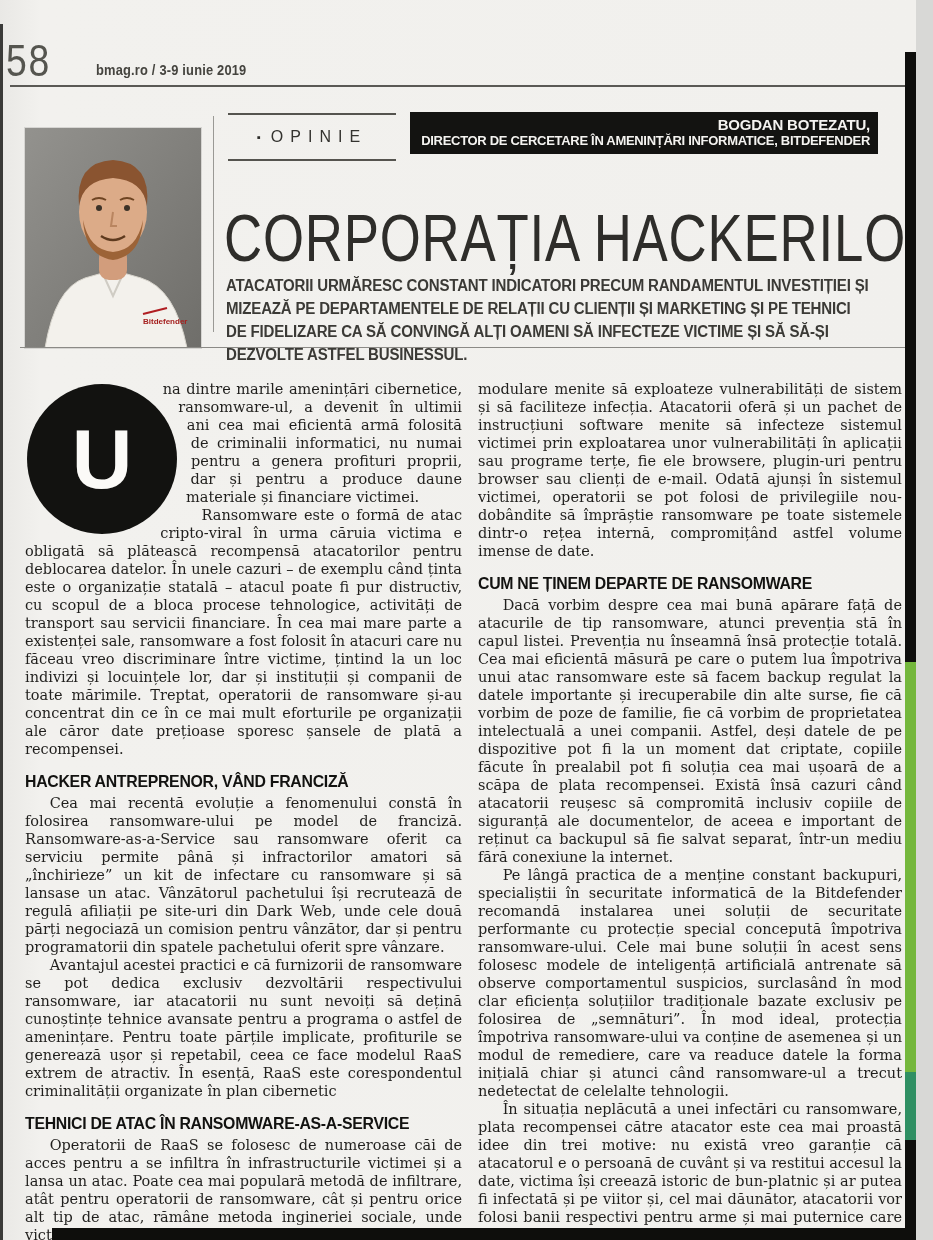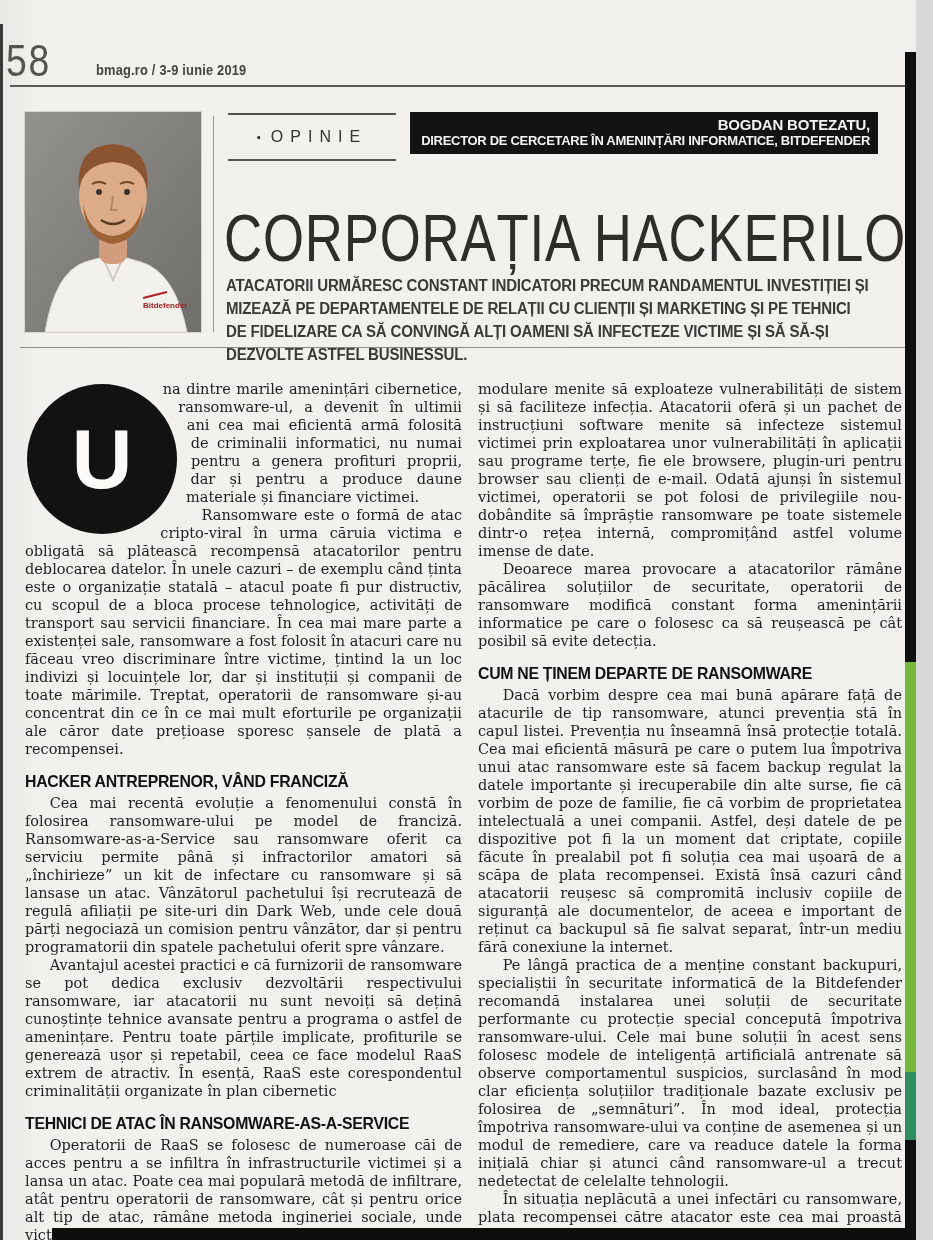--- a/index.html
+++ b/index.html
@@ -5,21 +5,21 @@
   html,body{margin:0;padding:0;background:#d8d8d6;}
   .page{position:relative;width:916px;height:1240px;background:linear-gradient(90deg,#e9e8e5 0,#f2f1ee 40px,#f1f0ed 100%);overflow:hidden;font-family:"Liberation Sans",sans-serif;color:#1d1d1b;}
   .left-edge{position:absolute;left:0;top:24px;width:3px;height:1216px;background:#3a3a38;}
 
   
   .pagenum{position:absolute;left:6px;top:36px;font-size:44px;font-weight:400;color:#55554f;letter-spacing:2px;transform:scaleX(.85);transform-origin:left;}
   .masthead{position:absolute;left:96px;top:62px;font-size:14px;font-weight:bold;color:#45443f;letter-spacing:.2px;transform:scaleX(.92);transform-origin:left;}
   .header-rule{position:absolute;left:10px;top:85px;width:920px;height:2px;background:#5a5955;}
 
   
-  .author-photo{position:absolute;left:25px;top:112px;width:176px;height:220px;box-shadow:0 0 0 1px #d6d5d2;}
+  .author-photo{position:absolute;left:25px;top:128px;width:176px;height:220px;box-shadow:0 0 0 1px #d6d5d2;}
   .author-photo svg{display:block;}
 
   .vsep{position:absolute;left:213px;top:116px;width:1px;height:216px;background:#9a9995;}
 
   
   .kicker-box{position:absolute;left:228px;top:113px;width:168px;height:44px;border-top:2px solid #55544f;border-bottom:2px solid #55544f;display:flex;align-items:center;justify-content:center;gap:10px;}
   .kicker-bullet{font-size:11px;color:#2c2b28;line-height:1;}
   .kicker-label{font-size:16px;letter-spacing:7px;color:#34332f;font-weight:400;}
 
   
@@ -118,21 +118,20 @@
     <h2 class="colhead">HACKER ANTREPRENOR, VÂND FRANCIZĂ</h2>
     <p class="indent">Cea mai recentă evoluție a fenomenului constă în folosirea ransomware-ului pe model de franciză. Ransomware-as-a-Service sau ransomware oferit ca serviciu permite până și infractorilor amatori să „închirieze” un kit de infectare cu ransomware și să lansase un atac. Vânzătorul pachetului își recrutează de regulă afiliații pe site-uri din Dark Web, unde cele două părți negociază un comision pentru vânzător, dar și pentru programatorii din spatele pachetului oferit spre vânzare.</p>
     <p class="indent">Avantajul acestei practici e că furnizorii de ransomware se pot dedica exclusiv dezvoltării respectivului ransomware, iar atacatorii nu sunt nevoiți să dețină cunoștințe tehnice avansate pentru a programa o astfel de amenințare. Pentru toate părțile implicate, profiturile se generează ușor și repetabil, ceea ce face modelul RaaS extrem de atractiv. În esență, RaaS este corespondentul criminalității organizate în plan cibernetic</p>
     <h2 class="colhead">TEHNICI DE ATAC ÎN RANSOMWARE-AS-A-SERVICE</h2>
     <p class="indent">Operatorii de RaaS se folosesc de numeroase căi de acces pentru a se infiltra în infrastructurile victimei și a lansa un atac. Poate cea mai populară metodă de infiltrare, atât pentru operatorii de ransomware, cât și pentru orice alt tip de atac, rămâne metoda ingineriei sociale, unde victima este păcălită să participe la desfășurarea atacului – de exemplu, să deschidă un fișier atașat sau să dea clic pe un link.</p>
 
   </div>
 
   <div class="col col-right">
     <p>modulare menite să exploateze vulnerabilități de sistem și să faciliteze infecția. Atacatorii oferă și un pachet de instrucțiuni software menite să infecteze sistemul victimei prin exploatarea unor vulnerabilități în aplicații sau programe terțe, fie ele browsere, plugin-uri pentru browser sau clienți de e-mail. Odată ajunși în sistemul victimei, operatorii se pot folosi de privilegiile nou-dobândite să împrăștie ransomware pe toate sistemele dintr-o rețea internă, compromițând astfel volume imense de date.</p>
-    <p class="indent">Deoarece marea provocare a atacatorilor rămâne păcălirea soluțiilor de securitate, operatorii de ransomware modifică constant forma amenințării informatice pe care o folosesc ca să reușească pe cât posibil să evite detecția.</p>
     <h2 class="colhead">CUM NE ȚINEM DEPARTE DE RANSOMWARE</h2>
     <p class="indent">Dacă vorbim despre cea mai bună apărare față de atacurile de tip ransomware, atunci prevenția stă în capul listei. Prevenția nu înseamnă însă protecție totală. Cea mai eficientă măsură pe care o putem lua împotriva unui atac ransomware este să facem backup regulat la datele importante și irecuperabile din alte surse, fie că vorbim de poze de familie, fie că vorbim de proprietatea intelectuală a unei companii. Astfel, deși datele de pe dispozitive pot fi la un moment dat criptate, copiile făcute în prealabil pot fi soluția cea mai ușoară de a scăpa de plata recompensei. Există însă cazuri când atacatorii reușesc să compromită inclusiv copiile de siguranță ale documentelor, de aceea e important de reținut ca backupul să fie salvat separat, într-un mediu fără conexiune la internet.</p>
     <p class="indent">Pe lângă practica de a menține constant backupuri, specialiștii în securitate informatică de la Bitdefender recomandă instalarea unei soluții de securitate performante cu protecție special concepută împotriva ransomware-ului. Cele mai bune soluții în acest sens folosesc modele de inteligență artificială antrenate să observe comportamentul suspicios, surclasând în mod clar eficiența soluțiilor tradiționale bazate exclusiv pe folosirea de „semnături”. În mod ideal, protecția împotriva ransomware-ului va conține de asemenea și un modul de remediere, care va readuce datele la forma inițială chiar și atunci când ransomware-ul a trecut nedetectat de celelalte tehnologii.</p>
     <p class="indent">În situația neplăcută a unei infectări cu ransomware, plata recompensei către atacator este cea mai proastă idee din trei motive: nu există vreo garanție că atacatorul e o persoană de cuvânt și va restitui accesul la date, victima își creează istoric de bun-platnic și ar putea fi infectată și pe viitor și, cel mai dăunător, atacatorii vor folosi banii respectivi pentru arme și mai puternice care să infecteze un număr tot mai mare de victime.</p>
   </div>
 
   <div class="edge-strip strip-black-top" style="background: rgb(14, 14, 12);"></div>
   <div class="edge-strip strip-green" style="background: rgb(116, 183, 60);"></div>
   <div class="edge-strip strip-teal" style="background: rgb(47, 143, 99);"></div>
   <div class="edge-strip strip-black-bottom" style="background: rgb(14, 14, 12);"></div>

